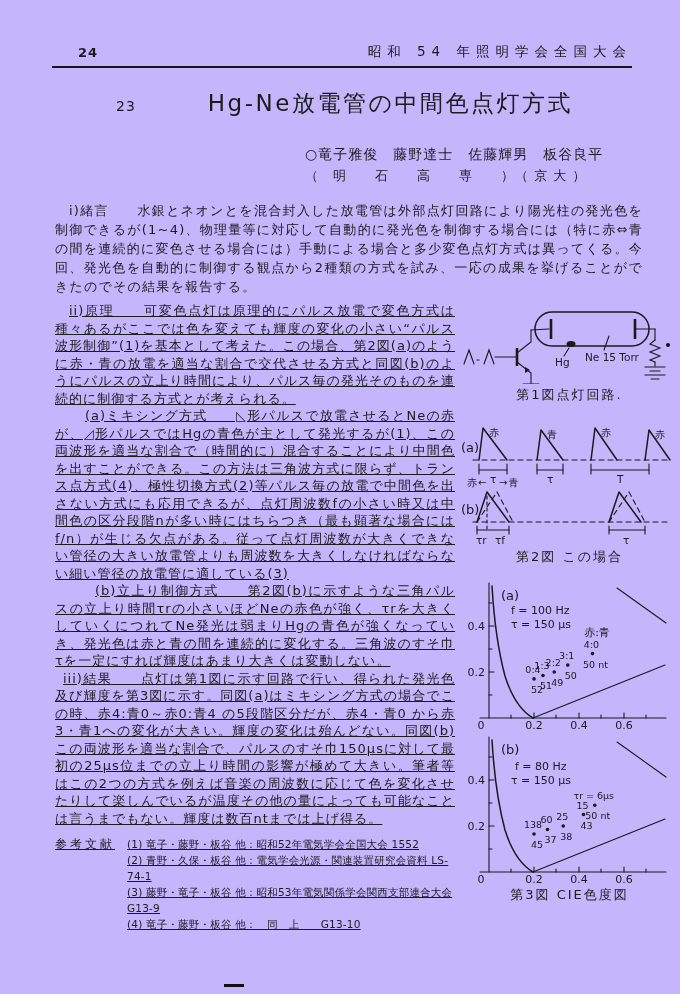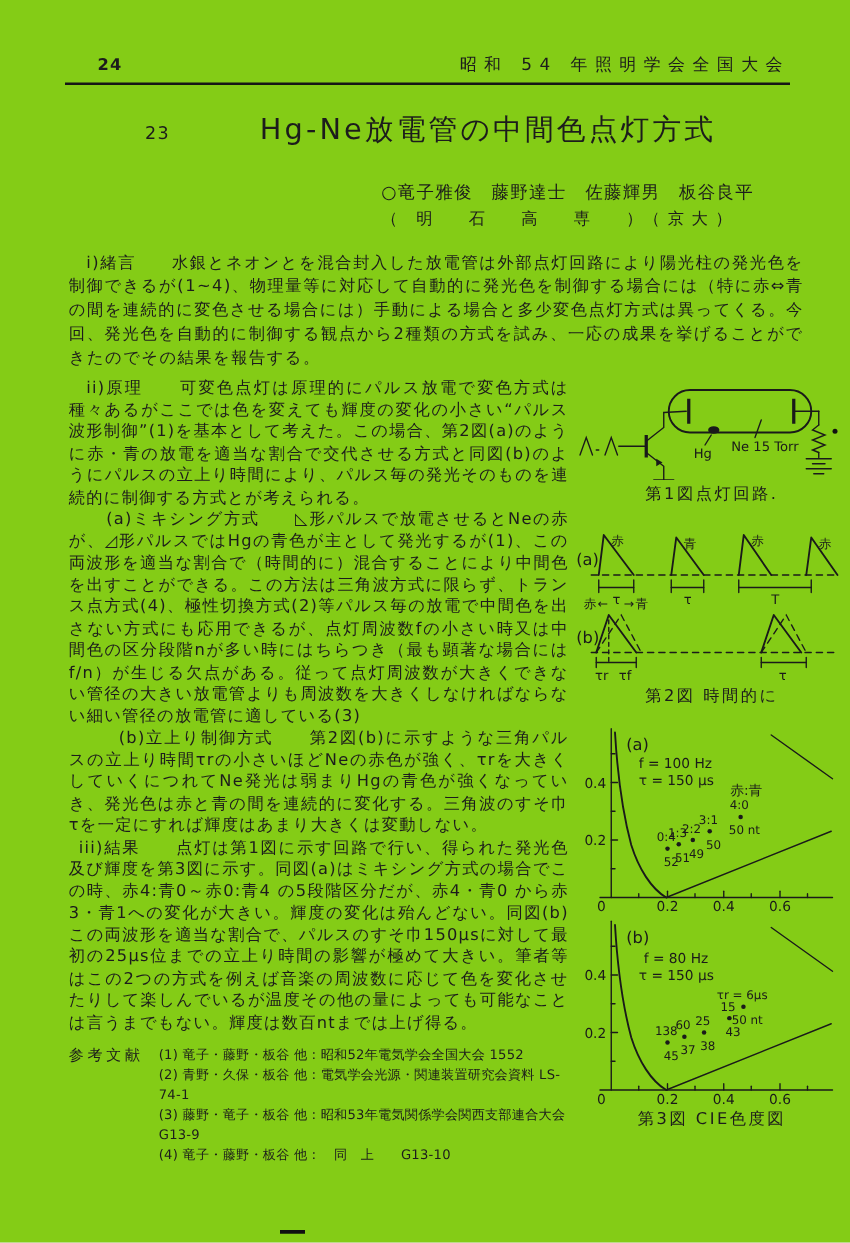--- a/index.html
+++ b/index.html
@@ -1,36 +1,36 @@
 <!DOCTYPE html>
 <html><head>
 <meta charset="utf-8">
 <style>
   html,body{margin:0;padding:0;background:#e9e9e7;}
   .sheet{
-    width:680px;height:994px;background:#84cc16;position:relative;
+    width:680px;height:994px;background:#c4b5fd;position:relative;
     font-family:"DejaVu Sans","Liberation Sans",sans-serif;color:#1c1c1c;
     overflow:hidden;box-sizing:border-box;
   }
   
   .header-row{position:relative;height:66px;margin:0 48px 0 52px;border-bottom:2px solid #161616;}
   .page-number{position:absolute;left:26px;bottom:6px;font-size:13px;font-weight:bold;letter-spacing:1px;}
   .conference{position:absolute;left:0;right:0;bottom:5px;text-align:right;font-size:13.5px;letter-spacing:6px;margin-top:42px;}
   
   .title-row{display:flex;align-items:baseline;margin:20px 0 0 116px;}
   .paper-number{font-size:14px;letter-spacing:1px;}
   .paper-title{font-size:23px;font-weight:normal;letter-spacing:2.5px;margin:0 0 0 72px;}
   
   .authors-block{margin:24px 0 0 305px;font-size:14px;line-height:22px;letter-spacing:1px;}
   .affiliation{font-size:13px;letter-spacing:1px;}
   
   .intro{margin:14px 0 0 55px;width:588px;font-size:13px;line-height:19px;
          letter-spacing:1.2px;text-align:justify;text-indent:14px;}
   .columns{display:flex;align-items:flex-start;margin:6px 0 0 55px;}
-  .col-l{width:400px;}
+  .col-l{width:400px;text-decoration:underline;}
   .col-l p{margin:0;font-size:13px;line-height:17.5px;letter-spacing:1px;text-align:justify;}
   .ti-sm{text-indent:8px;} .ti-md{text-indent:14px;} .ti-lg{text-indent:30px;} .ti-xl{text-indent:40px;}
   .col-r{width:221px;margin-left:4px;}
   
   .refs{display:flex;margin-top:9px;}
   .refs-heading{font-size:12px;letter-spacing:3px;white-space:nowrap;margin-right:12px;}
   .refs-items div{font-size:10.5px;line-height:16px;letter-spacing:0.2px;}
   
   figure{margin:0;padding:0;}
   figcaption{text-align:center;font-size:13px;letter-spacing:2px;margin-top:2px;}
@@ -182,21 +182,21 @@
               <line x1="50" y1="108" x2="50" y2="116"></line>
               <line x1="18" y1="112" x2="50" y2="112"></line>
             <line x1="150" y1="108" x2="150" y2="116"></line>
               <line x1="186" y1="108" x2="186" y2="116"></line>
               <line x1="150" y1="112" x2="186" y2="112"></line>
           </g>
           <text class="lab" x="17" y="126">τr</text>
           <text class="lab" x="36" y="126">τf</text>
           <text class="lab" x="164" y="126">τ</text>
         </svg>
-        <figcaption>第2図 時間的に</figcaption>
+        <figcaption>第2図 この場合</figcaption>
       </figure>
 
       <figure class="fig-chart-a">
         <svg width="215" height="152" viewBox="0 0 215 152">
           <g class="thin">
             <line x1="30" y1="5" x2="30" y2="140"></line>
             <line x1="21" y1="140" x2="207" y2="140"></line>
             <line x1="75" y1="140" x2="75" y2="135"></line>
               <line x1="120" y1="140" x2="120" y2="135"></line>
               <line x1="165" y1="140" x2="165" y2="135"></line>

